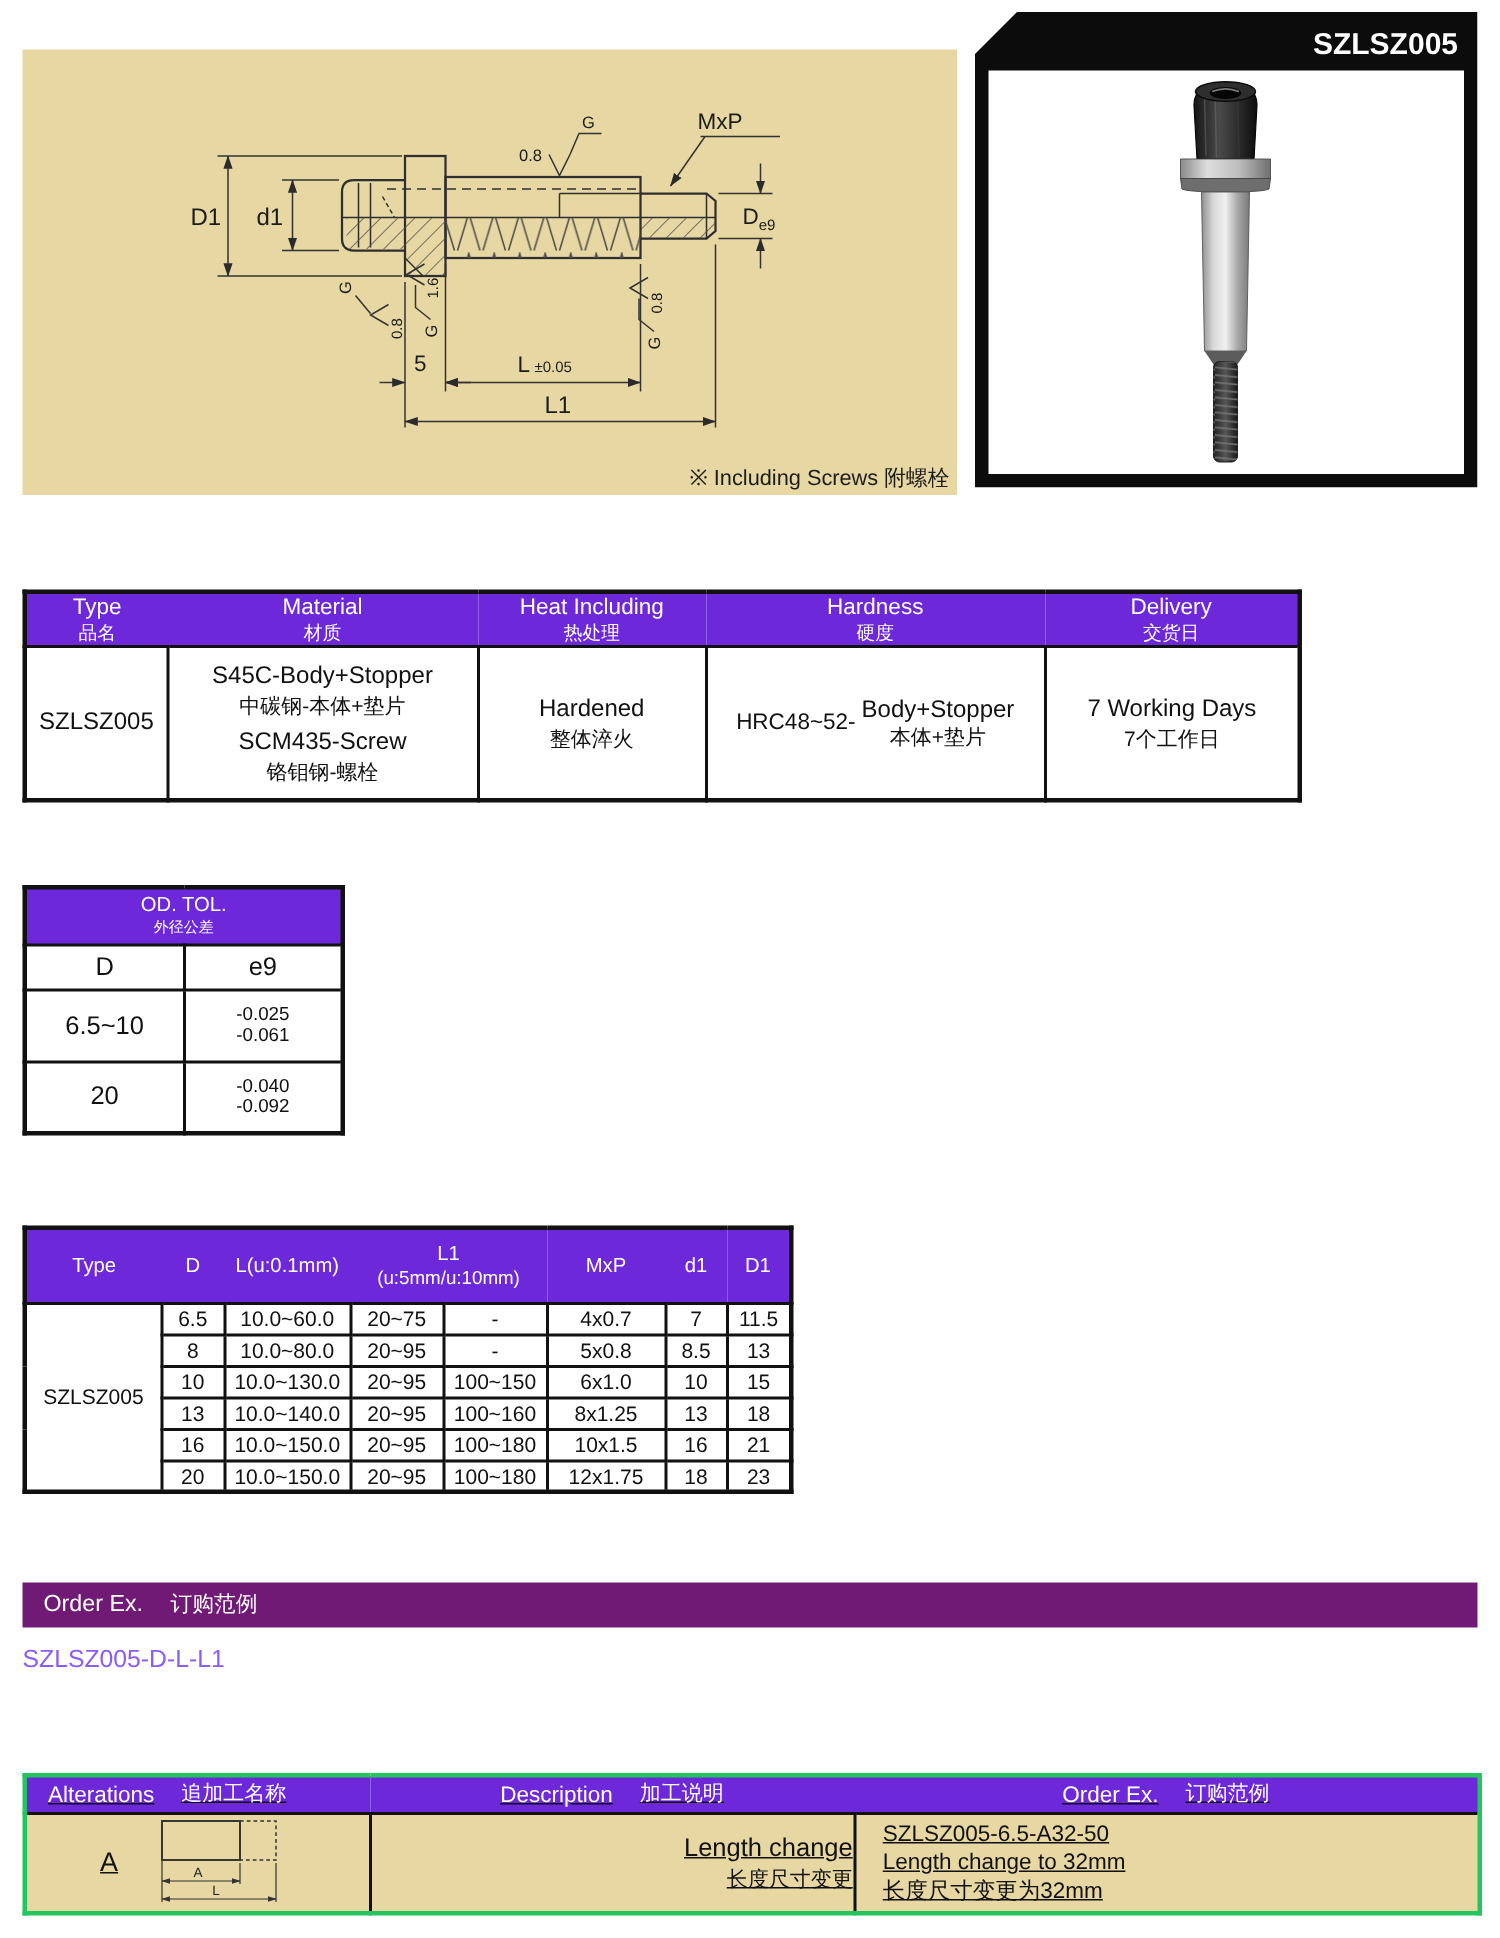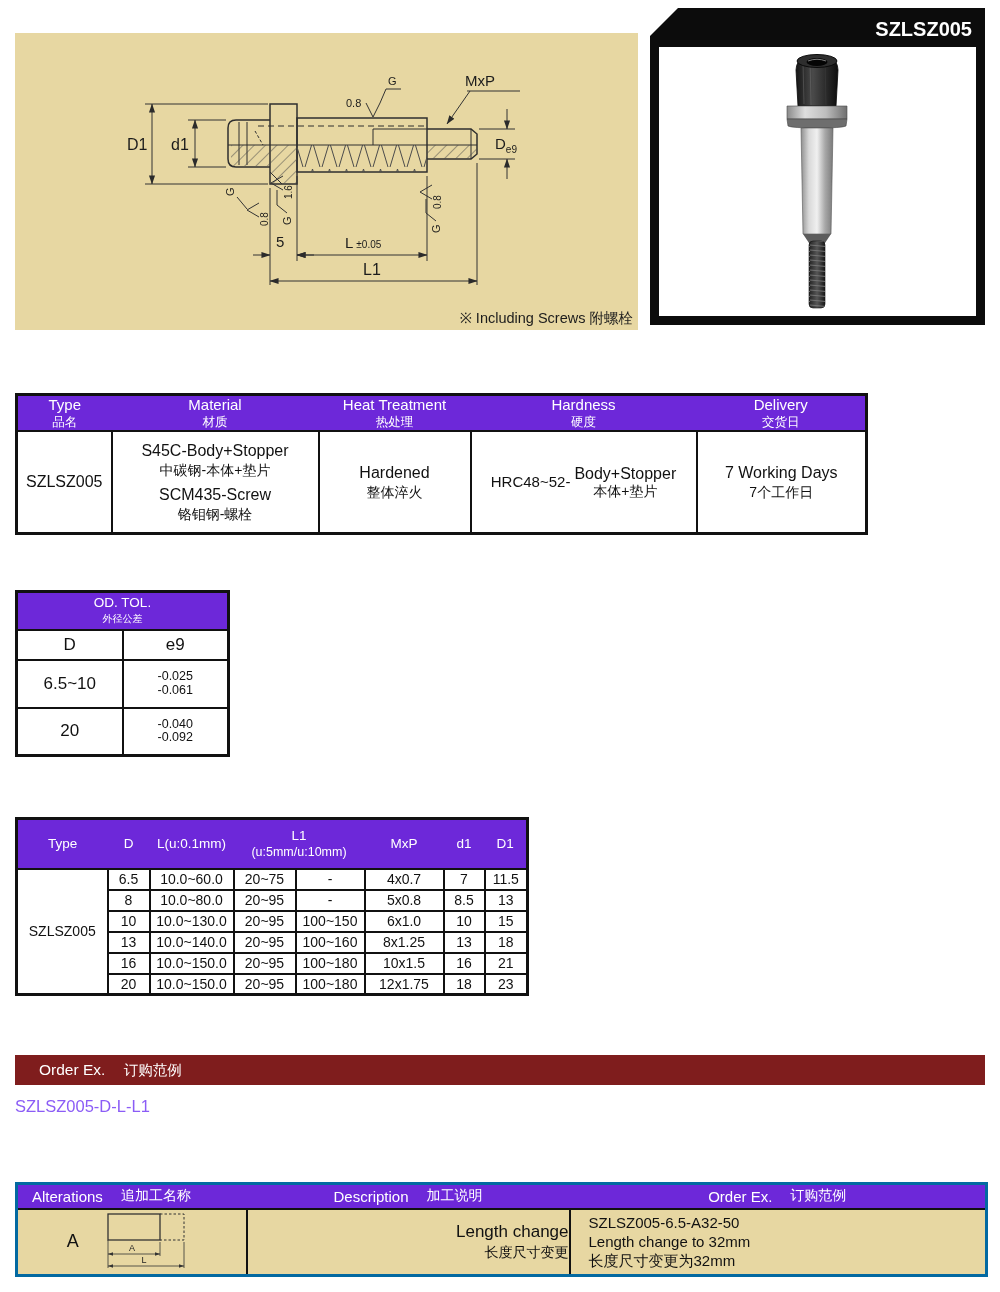--- a/index.html
+++ b/index.html
@@ -42,26 +42,26 @@
   .odtol .drow td { height:48px; }
   .odtol .dval { font-size:17px; }
   .odtol .tol { font-size:12.5px; line-height:13.5px; }
   
   .dims { position:absolute; left:15px; top:817px; width:511px; border:3px solid #111; }
   .dims th { height:50px; font-size:13.5px; line-height:16px; }
   .dims th .sub { font-size:12.5px; }
   .dims td { border:2px solid #111; height:21px; font-size:14px; line-height:16px; padding:0 2px; }
   .dims .typecell { font-size:14px; }
   
-  .order-bar { position:absolute; left:15px; top:1055px; width:970px; height:30px; background:#7f1d1d;
-    color:#fff; font-size:15.5px; line-height:30px; padding-left:24px; }
+  .order-bar { position:absolute; left:15px; top:1055px; width:970px; height:30px; background:#701a75;
+    color:#fff; font-size:15.5px; line-height:30px; padding-left:14px; }
   .order-bar .zh { margin-left:14px; font-size:14.5px; }
   .order-code { position:absolute; left:15px; top:1097px; font-size:16.5px; color:#8b5cf6; }
   
-  .alt { position:absolute; left:15px; top:1182px; width:970px; border:3px solid #0369a1; }
+  .alt { position:absolute; left:15px; top:1182px; width:970px; border:3px solid #22c55e;text-decoration:underline; }
   .alt th { height:25px; }
   .alt th .row { display:flex; align-items:center; gap:18px; }
   .alt th .row.left { justify-content:flex-start; padding-left:14px; }
   .alt th .row.center { justify-content:center; }
   .alt th .en { font-size:15px; }
   .alt th .zh { font-size:14px; }
   .alt td { border:2px solid #111; background:#e7d7a2; height:66px; }
   .alt .cell-a { display:flex; align-items:center; justify-content:center; gap:26px; }
   .alt .a-code { font-size:18px; }
   .alt .desc { text-align:right; padding-left:18px; }
@@ -229,21 +229,21 @@
       <tr>
         <th>
             <div class="h-en">Type</div>
             <div class="h-zh">品名</div>
           </th>
         <th>
             <div class="h-en">Material</div>
             <div class="h-zh">材质</div>
           </th>
         <th>
-            <div class="h-en">Heat Treatment</div>
+            <div class="h-en">Heat Including</div>
             <div class="h-zh">热处理</div>
           </th>
         <th>
             <div class="h-en">Hardness</div>
             <div class="h-zh">硬度</div>
           </th>
         <th>
             <div class="h-en">Delivery</div>
             <div class="h-zh">交货日</div>
           </th>

